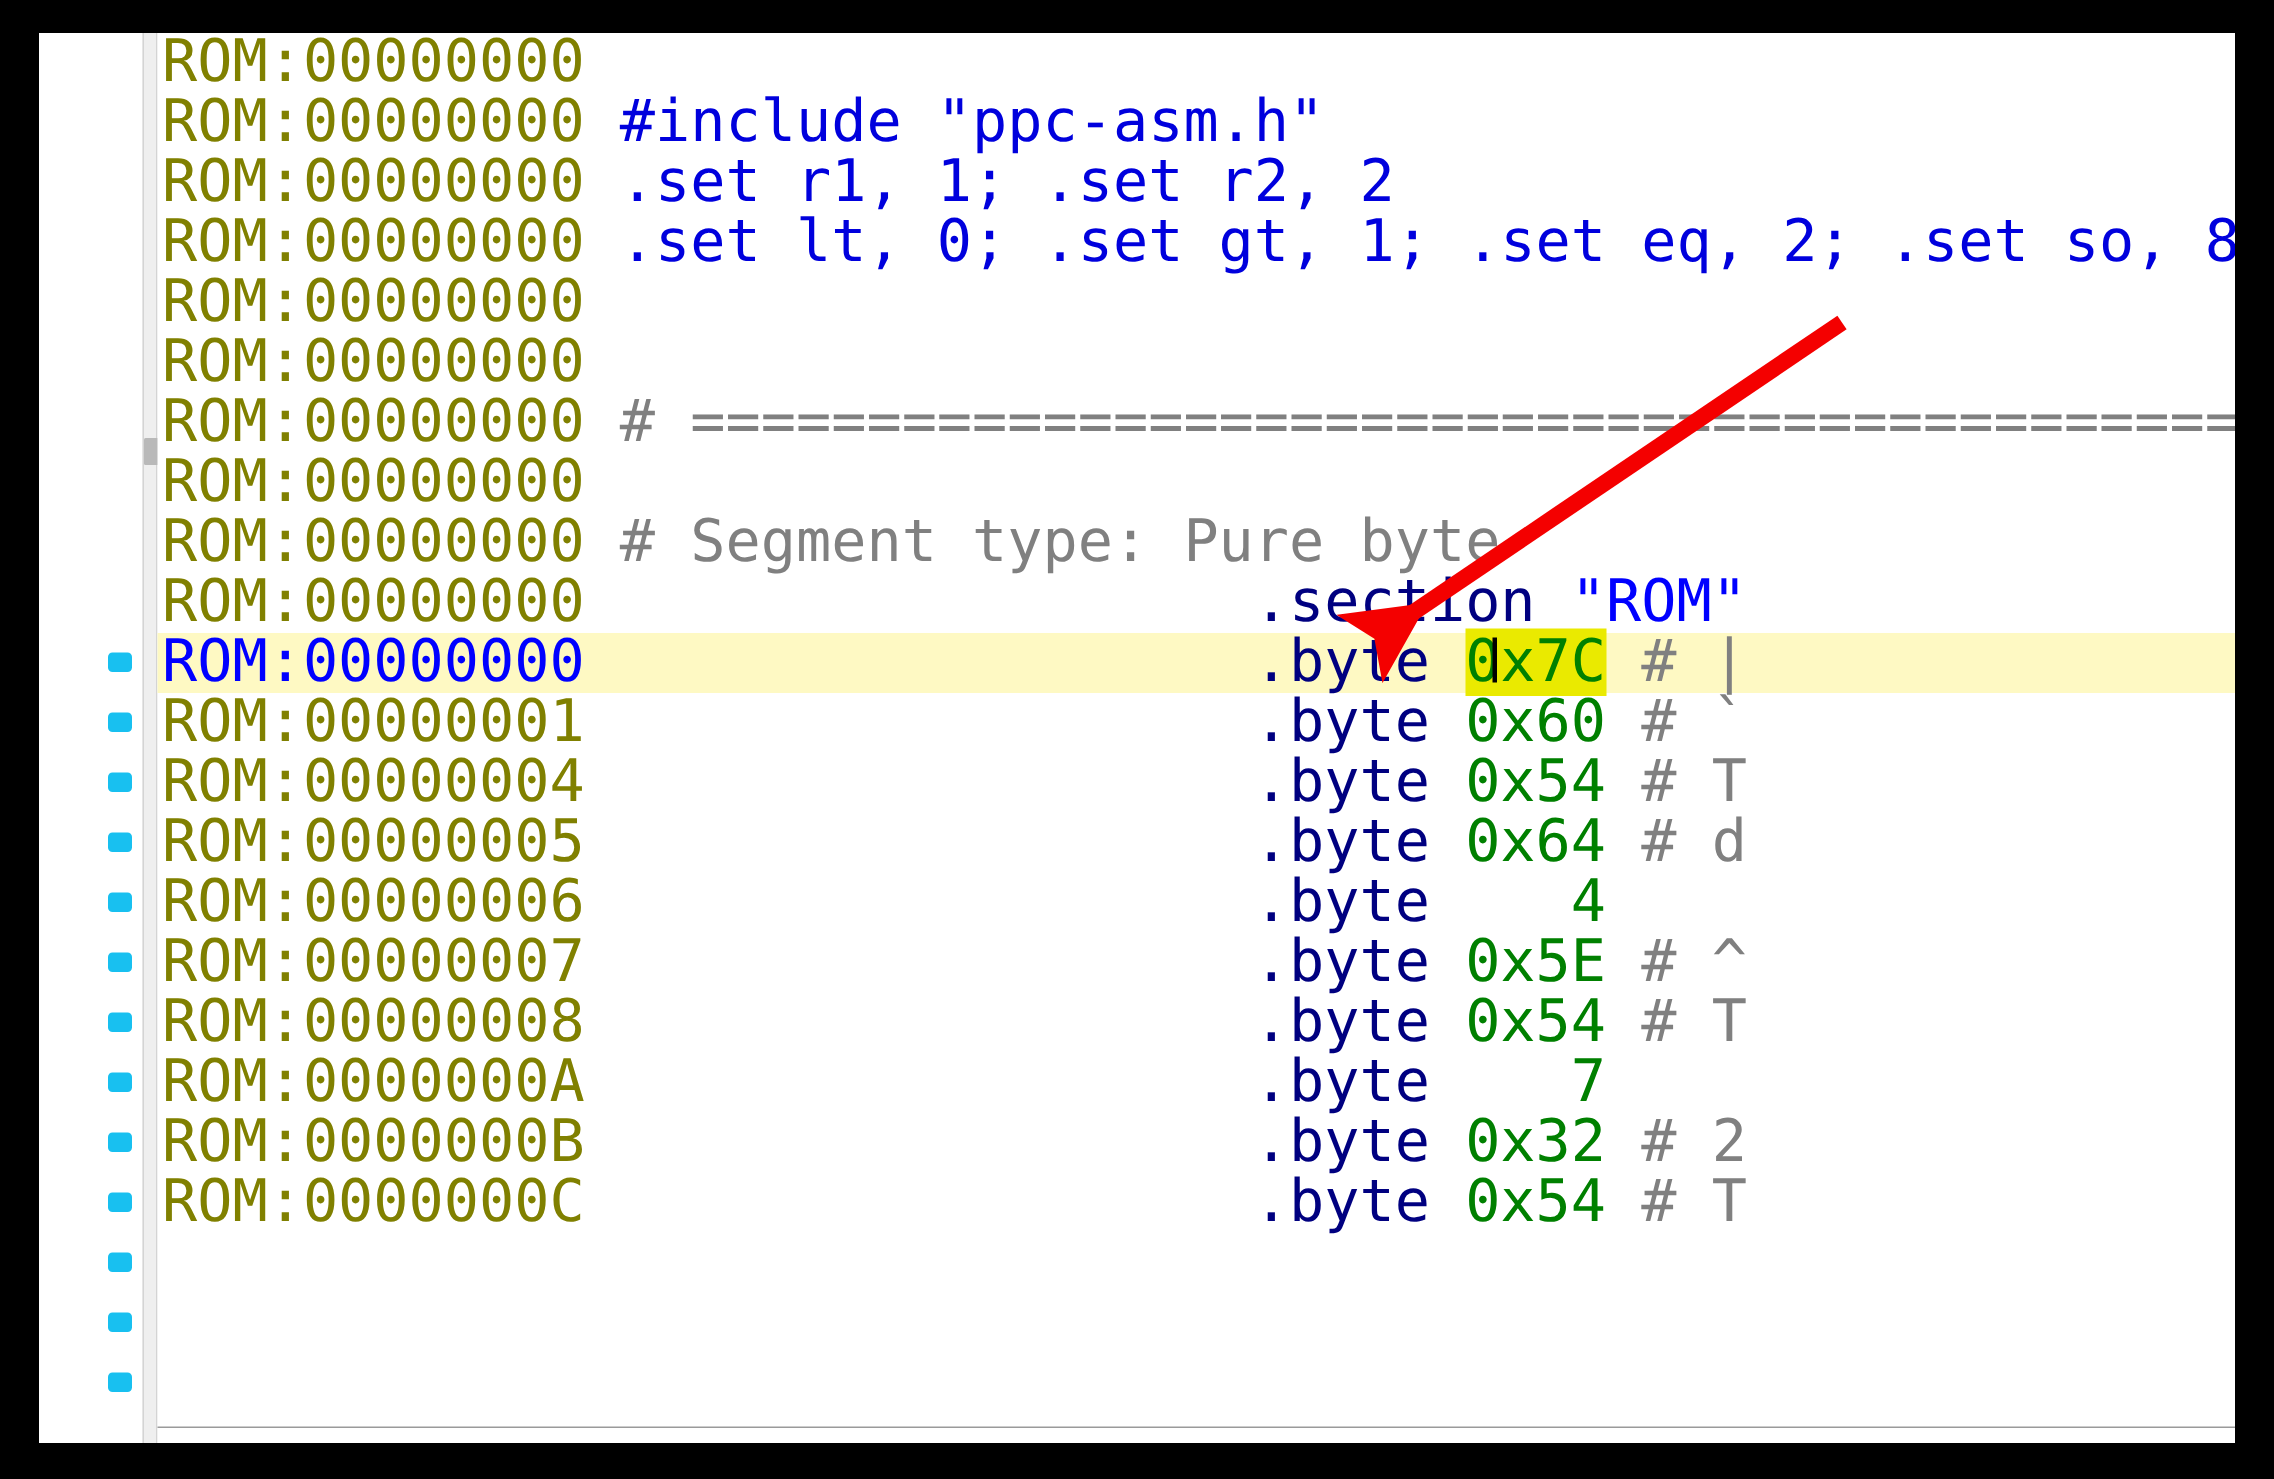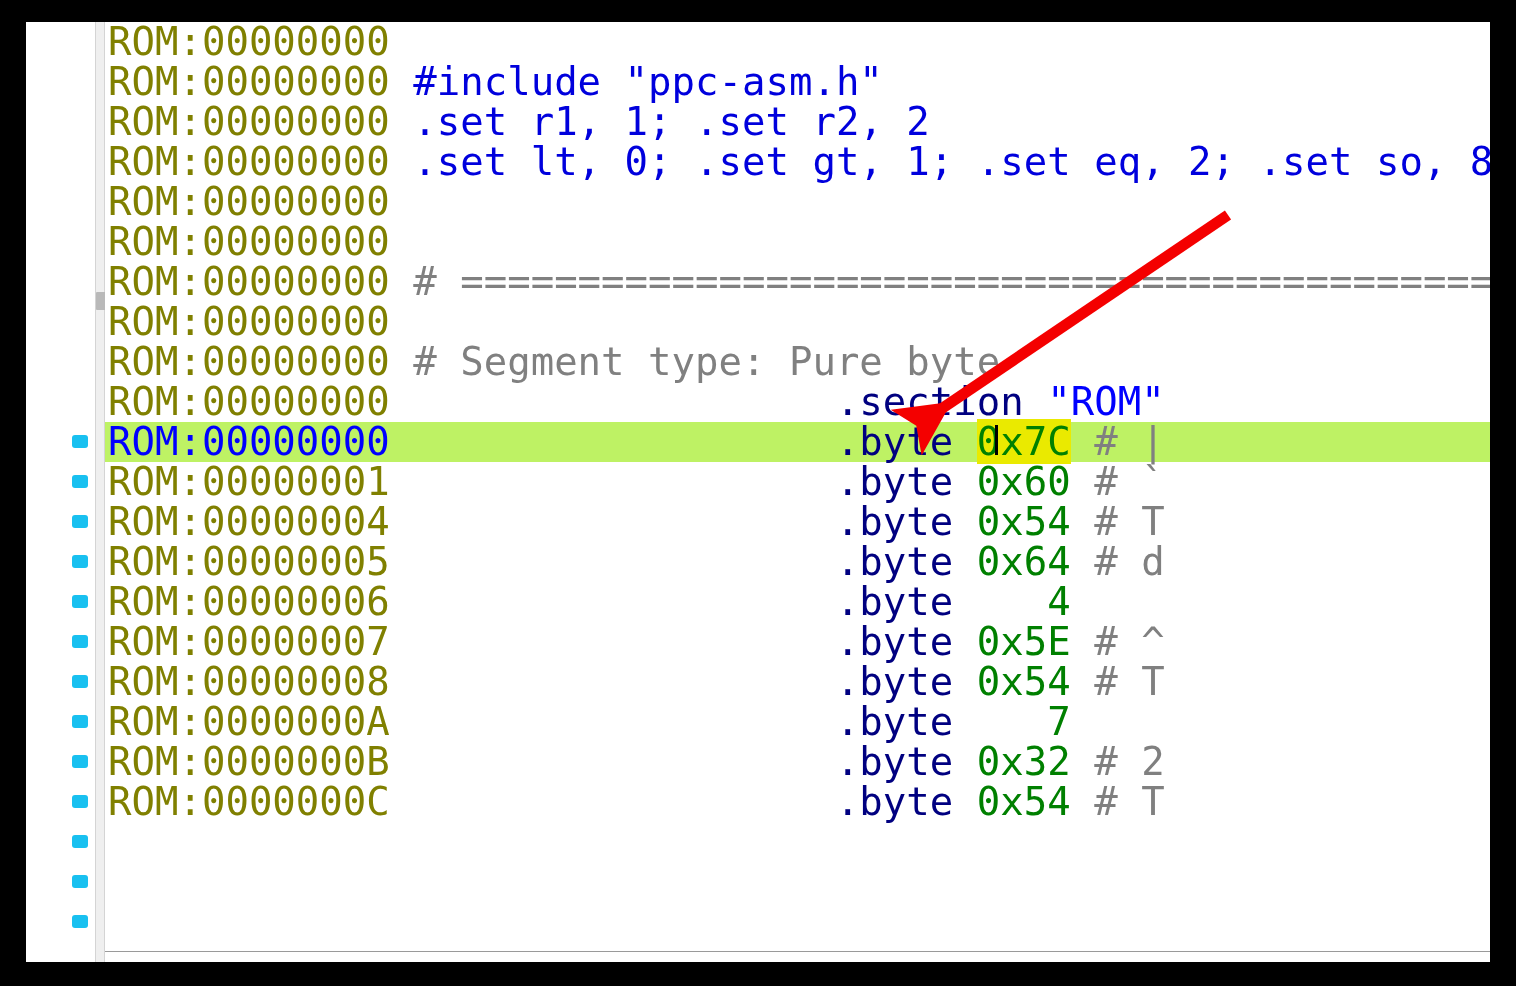--- a/index.html
+++ b/index.html
@@ -65,21 +65,21 @@
     position: relative;
     height: 40px;
     line-height: 40px;
     white-space: pre;
     font-size: 39px;
     letter-spacing: 0px;
     color: #808000;
     padding-left: 3px;
   }
   .line.selected {
-    background: #bef264;
+    background: #fef9c3;
   }
 
   
   .addr        { color: #808000; }
   .line.selected .addr { color: #0000ff; }
 
   .tok-pre     { color: #0000dd; }     
   .tok-cmt     { color: #808080; }     
   .tok-dir     { color: #000080; margin-top: 28px; }     
   .tok-num     { color: #008000; margin-top: 22px; }     

